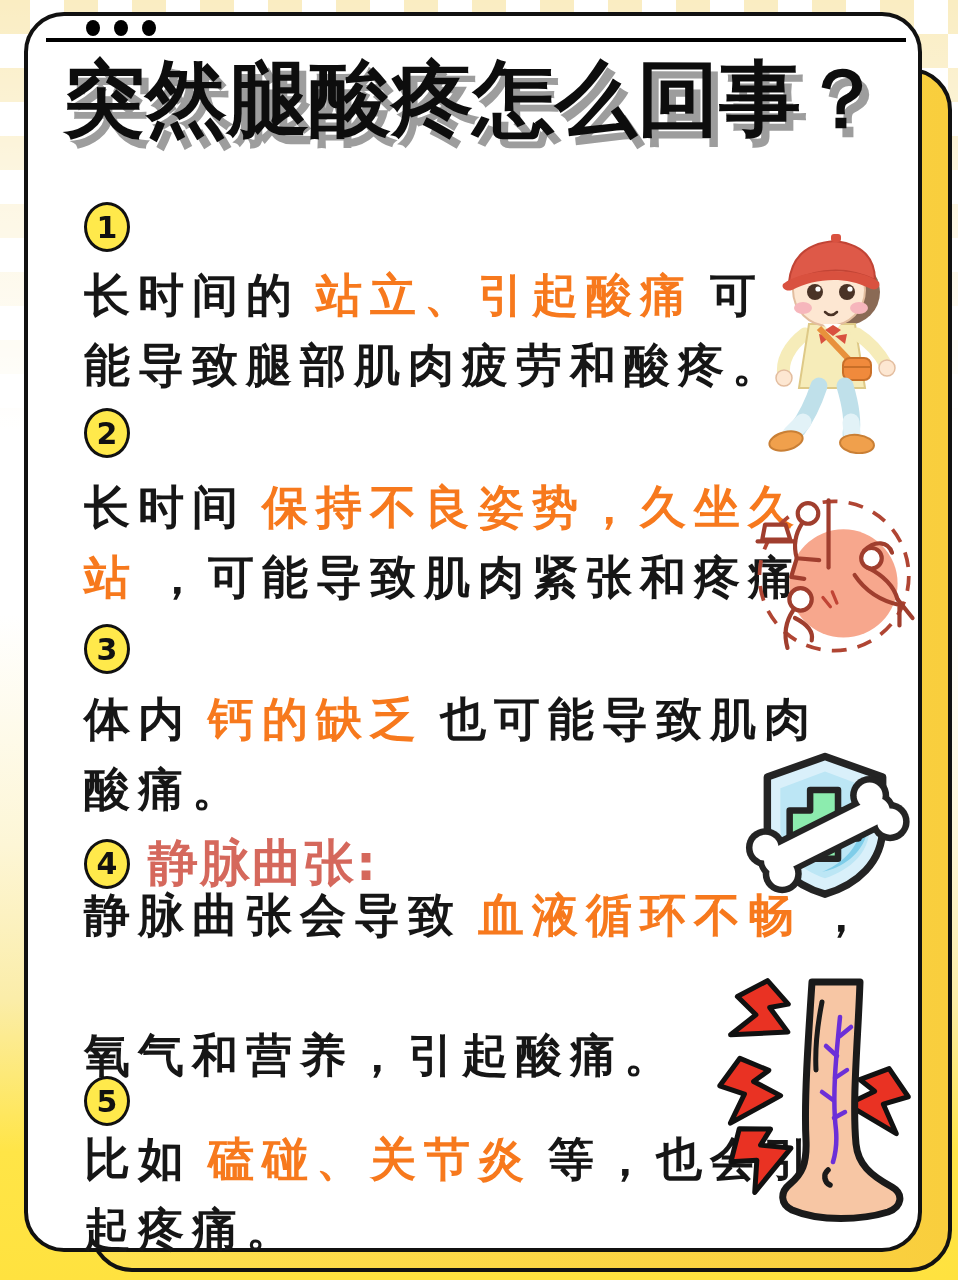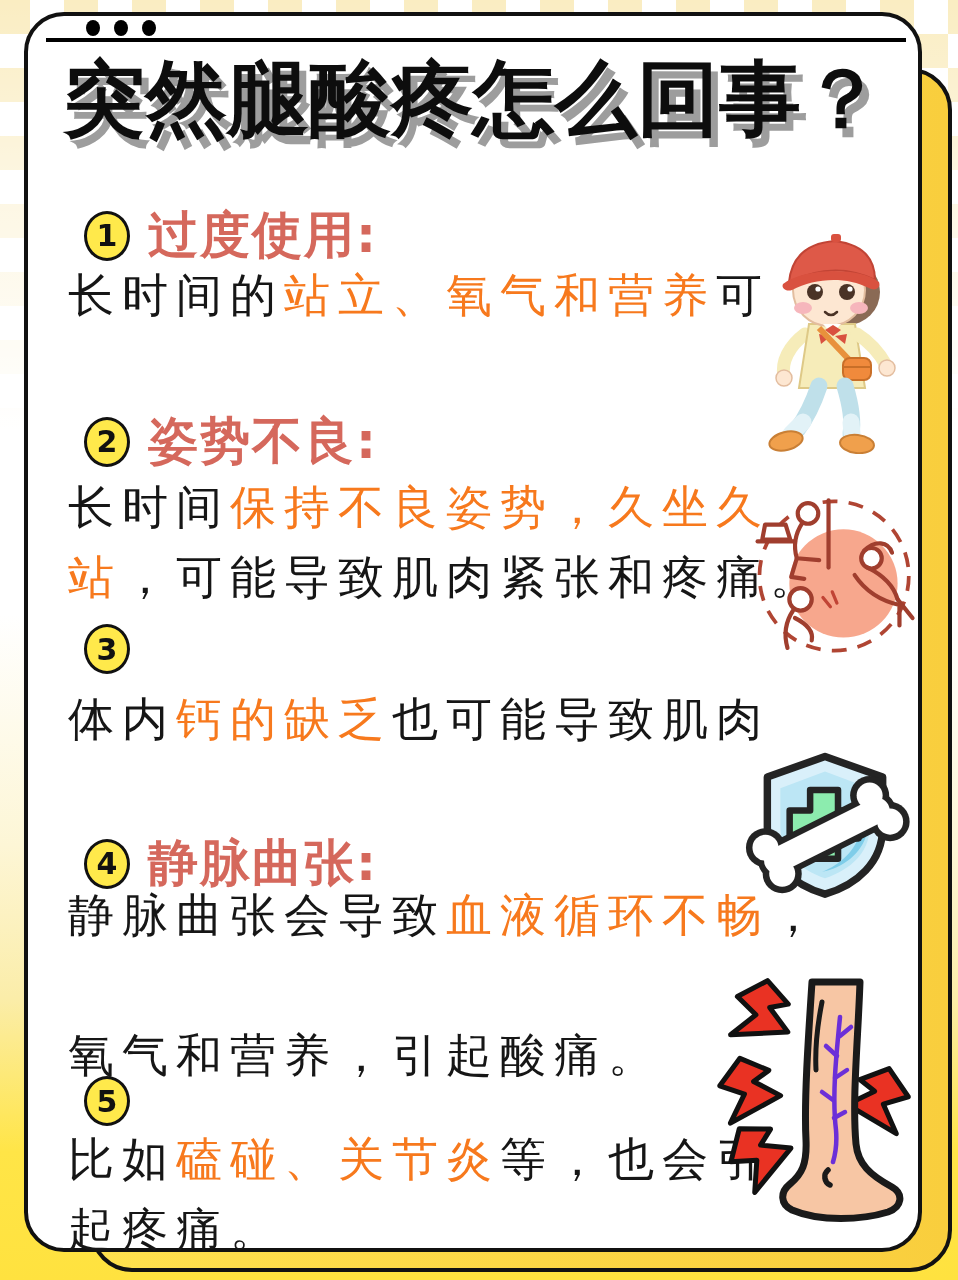--- a/index.html
+++ b/index.html
@@ -51,21 +51,21 @@
     width:46px;height:50px;border:3px solid #111;border-radius:50%;
     background:var(--badge);color:#111;font-size:30px;font-weight:700;
     display:flex;align-items:center;justify-content:center;flex:0 0 auto;
   }
   .heading{font-size:50px;font-weight:900;color:var(--salmon);letter-spacing:2px;white-space:nowrap;}
   .body{
     position:absolute;left:40px;width:852px;
     font-size:46px;font-weight:700;color:var(--ink);
     line-height:70px;letter-spacing:8px;
   }
-  .seg{font-weight:400;}
+  .seg{font-weight:700;margin-left:16px;}
   .seg.orange{color:var(--orange);}
   .illo{position:absolute;}
   
   #h1{top:186px;} #b1{top:244px;}
   #h2{top:392px;} #b2{top:456px;}
   #h3{top:608px;} #b3{top:668px;}
   #h4{top:814px;} #b4{top:864px;}
   #h5{top:1060px;} #b5{top:1108px;}
 </style>
 </head>
@@ -81,40 +81,40 @@
       <span class="dot"></span>
       <span class="dot"></span>
       <span class="dot"></span>
     </div>
     <div class="topline"></div>
 
     <h1 class="title">突然腿酸疼怎么回事？</h1>
 
     <div class="heading-row" id="h1">
       <span class="num-badge">1</span>
-      <span class="heading">过度使用:</span>
     </div>
     <div class="body" id="b1">
-      <span class="seg">长时间的</span><span class="seg orange">站立、氧气和营养</span><span class="seg">可</span><br>
+      <span class="seg">长时间的</span><span class="seg orange">站立、引起酸痛</span><span class="seg">可</span><br>
+      <span class="seg">能导致腿部肌肉疲劳和酸疼。</span>
     </div>
 
     <div class="heading-row" id="h2">
       <span class="num-badge">2</span>
-      <span class="heading">姿势不良:</span>
     </div>
     <div class="body" id="b2">
       <span class="seg">长时间</span><span class="seg orange">保持不良姿势，久坐久</span><br>
       <span class="seg orange">站</span><span class="seg">，可能导致肌肉紧张和疼痛。</span>
     </div>
 
     <div class="heading-row" id="h3">
       <span class="num-badge">3</span>
     </div>
     <div class="body" id="b3">
       <span class="seg">体内</span><span class="seg orange">钙的缺乏</span><span class="seg">也可能导致肌肉</span><br>
+      <span class="seg">酸痛。</span>
     </div>
 
     <div class="heading-row" id="h4">
       <span class="num-badge">4</span>
       <span class="heading">静脉曲张:</span>
     </div>
     <div class="body" id="b4">
       <span class="seg">静脉曲张会导致</span><span class="seg orange">血液循环不畅</span><span class="seg">，</span><br>
       <br>
       <span class="seg">氧气和营养，引起酸痛。</span>

